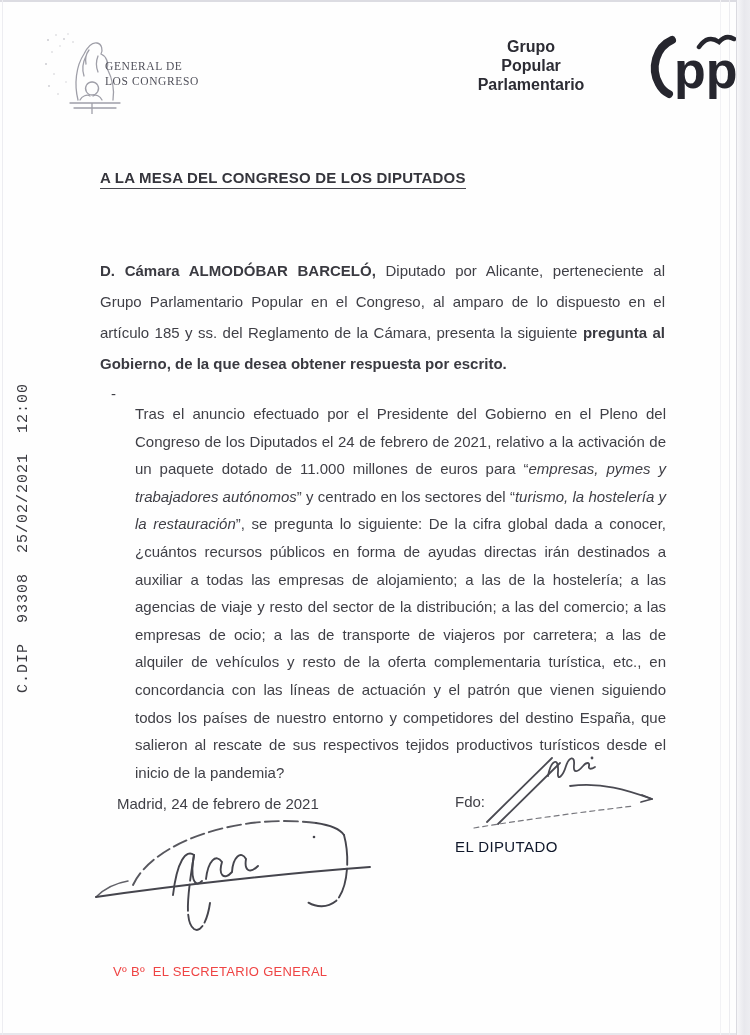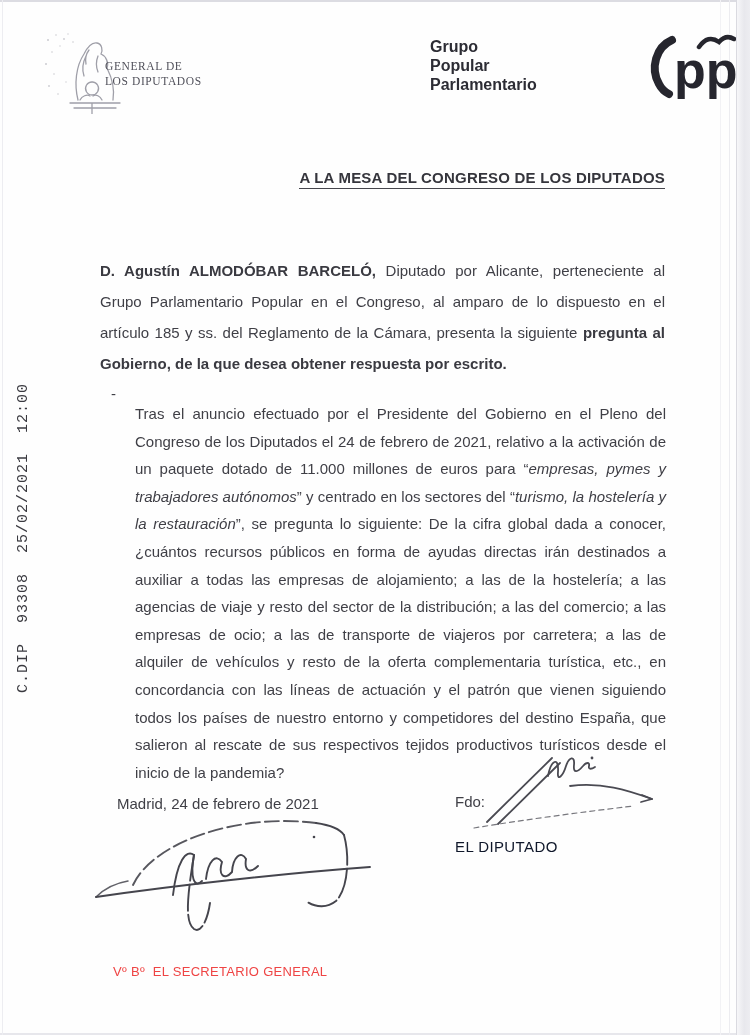--- a/index.html
+++ b/index.html
@@ -24,38 +24,38 @@
   
   .emblem-svg{position:absolute;left:40px;top:26px;width:102px;height:88px;}
   .congress-name{
     position:absolute;left:105px;top:59px;
     font-family:"Liberation Serif", serif;
     font-size:11.5px;line-height:15px;letter-spacing:0.6px;
     color:#50505a;
   }
   .group-name{
     position:absolute;left:430px;top:37px;width:202px;
-    text-align:left;font-weight:bold;font-size:16px;line-height:19px;
+    text-align:center;font-weight:bold;font-size:16px;line-height:19px;
     color:#2c2c34;
   }
   .pp-logo-svg{position:absolute;left:642px;top:30px;width:94px;height:80px;}
 
   
   .stamp{
     position:absolute;left:15px;top:693px;
     transform:rotate(-90deg);transform-origin:0 0;
     font-family:"Liberation Mono","DejaVu Sans Mono",monospace;
     font-size:15px;letter-spacing:1px;color:#3a3a40;
     white-space:pre;
   }
 
   
   .doc-title{
     position:absolute;left:100px;top:169px;width:565px;
-    text-align:right;font-weight:bold;font-size:15px;color:#35353c;
+    text-align:left;font-weight:bold;font-size:15px;color:#35353c;
   }
   .doc-title span{
     border-bottom:1.5px solid #45454c;
     padding-bottom:2px;letter-spacing:0.2px;
   }
 
   
   .intro{
     position:absolute;left:100px;top:240px;width:565px;
     font-size:15px;line-height:31px;text-align:justify;
@@ -109,41 +109,41 @@
       <circle cx="9" cy="60" r="0.9"></circle>
         <circle cx="20" cy="20" r="0.7"></circle>
         <circle cx="28" cy="8" r="0.7"></circle>
       <circle cx="33" cy="16" r="0.8"></circle>
         <circle cx="18" cy="68" r="0.8"></circle>
         <circle cx="26" cy="56" r="0.7"></circle>
     </g>
   </svg>
   <div class="congress-name">
     <div>GENERAL DE</div>
-    <div>LOS DIPUTADOS</div>
+    <div>LOS CONGRESO</div>
   </div>
 
   <div class="group-name">
     <div>Grupo</div>
     <div>Popular</div>
     <div>Parlamentario</div>
   </div>
   <svg class="pp-logo-svg" viewBox="0 0 94 80">
     <path d="M30,10 C14,17 8,38 17,54 C19,58 23,62 27,64" fill="none" stroke="#26262e" stroke-width="8" stroke-linecap="round"></path>
     <path d="M57,17 Q66,4 77,12 Q84,4 92,9" fill="none" stroke="#26262e" stroke-width="4.5" stroke-linecap="round"></path>
     <text x="32" y="58" font-family="Liberation Sans, sans-serif" font-weight="bold" font-size="52" fill="#26262e">pp</text>
   </svg>
 
   <div class="stamp">C.DIP  93308  25/02/2021  12:00</div>
 
   <div class="doc-title">
     <span>A LA MESA DEL CONGRESO DE LOS DIPUTADOS</span>
   </div>
 
-  <p class="intro"><span class="bold">D. Agustín ALMODÓBAR BARCELÓ,</span><span> Diputado por Alicante, perteneciente al Grupo Parlamentario Popular en el Congreso, al amparo de lo dispuesto en el artículo 185 y ss. del Reglamento de la Cámara, presenta la siguiente </span><span class="bold">pregunta al Gobierno, de la que desea obtener respuesta por escrito.</span></p>
+  <p class="intro"><span class="bold">D. Cámara ALMODÓBAR BARCELÓ,</span><span> Diputado por Alicante, perteneciente al Grupo Parlamentario Popular en el Congreso, al amparo de lo dispuesto en el artículo 185 y ss. del Reglamento de la Cámara, presenta la siguiente </span><span class="bold">pregunta al Gobierno, de la que desea obtener respuesta por escrito.</span></p>
 
   <div class="question-marker">-</div>
   <p class="question-text"><span>Tras el anuncio efectuado por el Presidente del Gobierno en el Pleno del Congreso de los Diputados el 24 de febrero de 2021, relativo a la activación de un paquete dotado de 11.000 millones de euros para “</span><span class="italic">empresas, pymes y trabajadores autónomos</span><span>” y centrado en los sectores del “</span><span class="italic">turismo, la hostelería y la restauración</span><span>”, se pregunta lo siguiente: De la cifra global dada a conocer, ¿cuántos recursos públicos en forma de ayudas directas irán destinados a auxiliar a todas las empresas de alojamiento; a las de la hostelería; a las agencias de viaje y resto del sector de la distribución; a las del comercio; a las empresas de ocio; a las de transporte de viajeros por carretera; a las de alquiler de vehículos y resto de la oferta complementaria turística, etc., en concordancia con las líneas de actuación y el patrón que vienen siguiendo todos los países de nuestro entorno y competidores del destino España, que salieron al rescate de sus respectivos tejidos productivos turísticos desde el inicio de la pandemia?</span></p>
 
   <div class="date-line">Madrid, 24 de febrero de 2021</div>
 
   <div class="fdo-label">Fdo:</div>
   <svg class="fdo-sign-svg" viewBox="0 0 205 95">
     <g stroke="#4a4a52" fill="none" stroke-width="1.8" stroke-linecap="round">
       <path d="M25,80 L90,16"></path>

